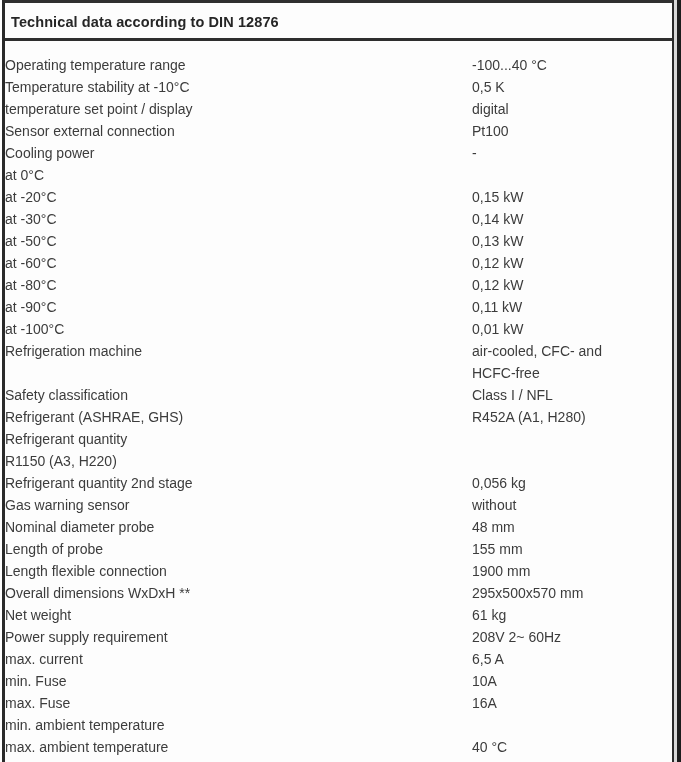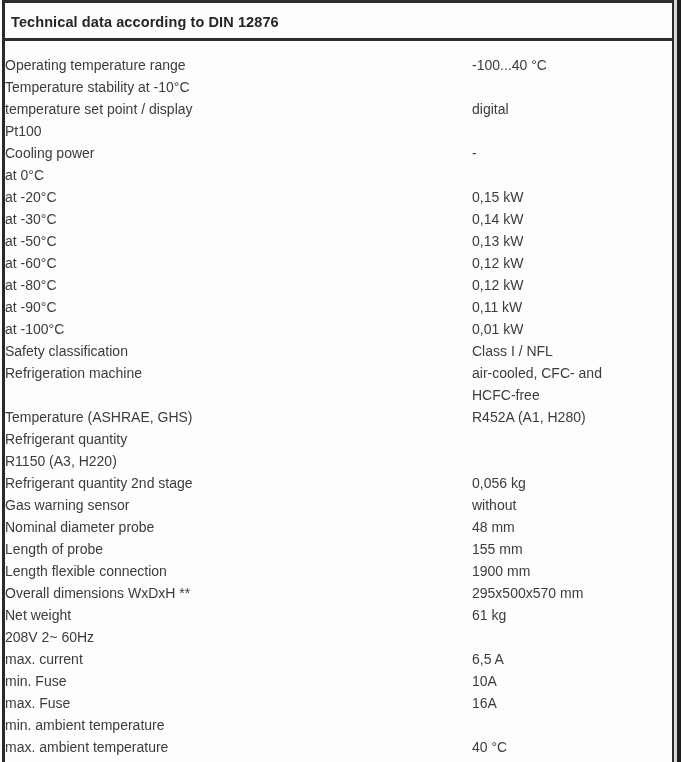--- a/index.html
+++ b/index.html
@@ -82,26 +82,28 @@
   <div class="table-frame">
     <div class="title">Technical data according to DIN 12876</div>
     <div class="title-rule"></div>
     <div class="rows">
         <div class="row">
           <span class="label">Operating temperature range</span>
           <span class="value">-100...40 °C</span>
         </div>
         <div class="row">
           <span class="label">Temperature stability at -10°C</span>
+          <span class="value">0,5 K</span>
         </div>
         <div class="row">
           <span class="label">temperature set point / display</span>
           <span class="value">digital</span>
         </div>
         <div class="row">
+          <span class="label">Sensor external connection</span>
           <span class="value">Pt100</span>
         </div>
         <div class="row">
           <span class="label">Cooling power</span>
           <span class="value">-</span>
         </div>
         <div class="row">
           <span class="label">at 0°C</span>
         </div>
         <div class="row">
@@ -124,32 +126,32 @@
           <span class="label">at -80°C</span>
           <span class="value">0,12 kW</span>
         </div>
         <div class="row">
           <span class="label">at -90°C</span>
           <span class="value">0,11 kW</span>
         </div>
         <div class="row">
           <span class="label">at -100°C</span>
           <span class="value">0,01 kW</span>
-        </div>
-        <div class="row">
-          <span class="label">Safety classification</span>
-          <span class="value">Class I / NFL</span>
         </div>
         <div class="row">
           <span class="label">Refrigeration machine</span>
           <span class="value">air-cooled, CFC- and
 HCFC-free</span>
         </div>
         <div class="row">
-          <span class="label">Temperature (ASHRAE, GHS)</span>
+          <span class="label">Safety classification</span>
+          <span class="value">Class I / NFL</span>
+        </div>
+        <div class="row">
+          <span class="label">Refrigerant (ASHRAE, GHS)</span>
           <span class="value">R452A (A1, H280)</span>
         </div>
         <div class="row">
           <span class="label">Refrigerant quantity</span>
         </div>
         <div class="row">
           <span class="value">R1150 (A3, H220)</span>
         </div>
         <div class="row">
           <span class="label">Refrigerant quantity 2nd stage</span>
@@ -173,20 +175,21 @@
         </div>
         <div class="row">
           <span class="label">Overall dimensions WxDxH **</span>
           <span class="value">295x500x570 mm</span>
         </div>
         <div class="row">
           <span class="label">Net weight</span>
           <span class="value">61 kg</span>
         </div>
         <div class="row">
+          <span class="label">Power supply requirement</span>
           <span class="value">208V 2~ 60Hz</span>
         </div>
         <div class="row">
           <span class="label">max. current</span>
           <span class="value">6,5 A</span>
         </div>
         <div class="row">
           <span class="label">min. Fuse</span>
           <span class="value">10A</span>
         </div>

